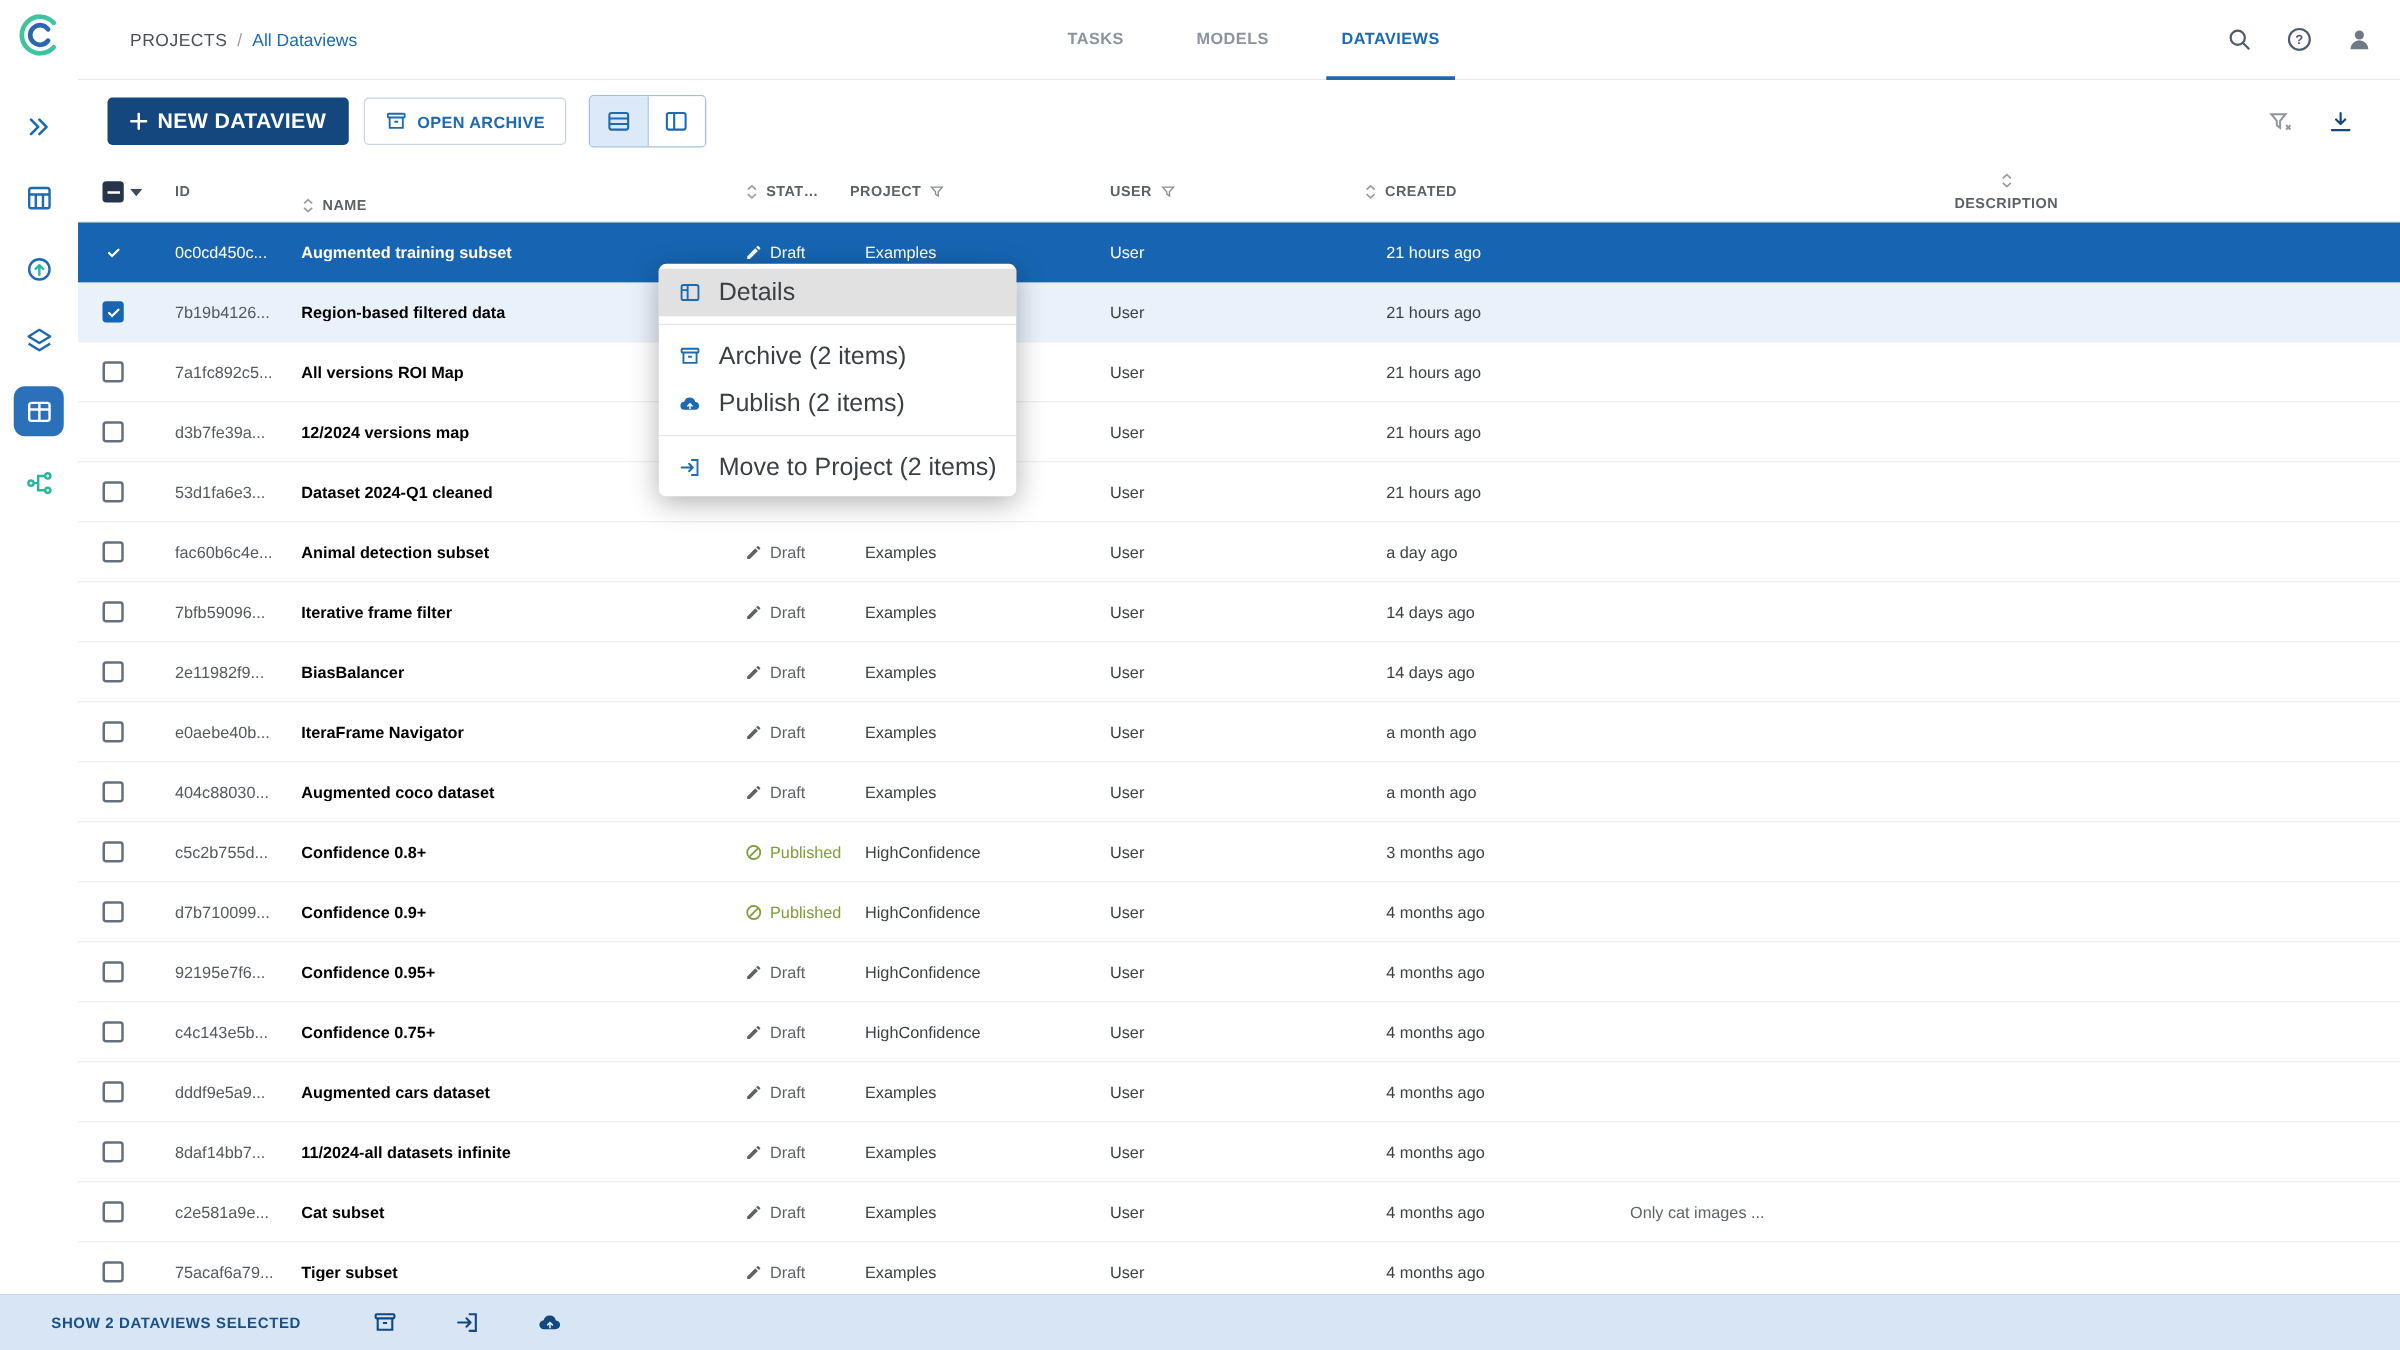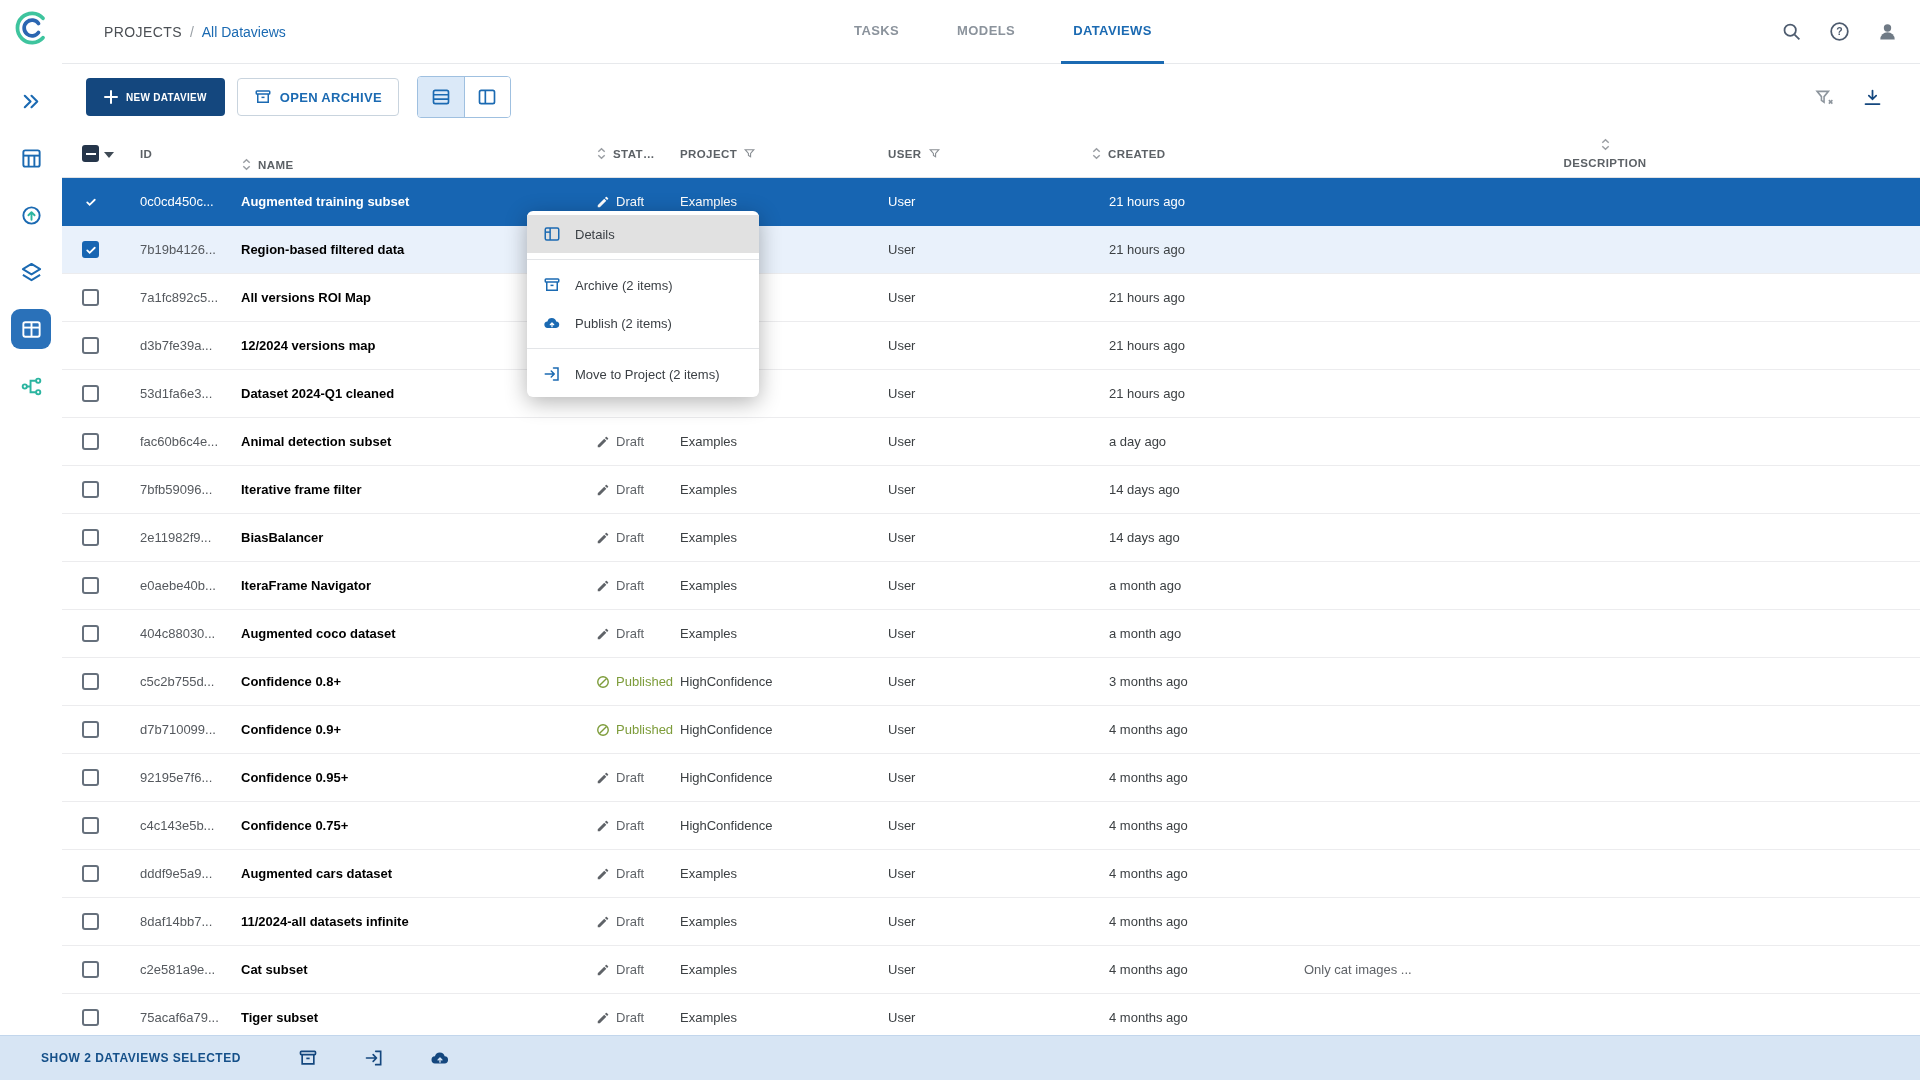--- a/index.html
+++ b/index.html
@@ -28,21 +28,21 @@
   .tabs{position:absolute;left:780px;top:0;height:64px;display:flex;gap:34px;}
   .tab{height:100%;display:flex;align-items:center;padding:0 12px;font-size:13px;font-weight:700;
        letter-spacing:.4px;color:#8b939c;border-bottom:3px solid transparent;cursor:pointer;}
   .tab.active{color:var(--blue);border-bottom-color:var(--blue);}
   .top-actions{margin-left:auto;display:flex;align-items:center;gap:22px;}
   .icon-btn{width:26px;height:26px;display:flex;align-items:center;justify-content:center;cursor:pointer;color:#4d5b6e;}
   .icon-btn svg{width:21px;height:21px;}
   
   .toolbar{height:66px;display:flex;align-items:center;padding:0 24px;background:#fff;}
   .btn-primary{height:38px;background:var(--btn-blue);color:#fff;border:none;border-radius:4px;
-    font-size:10px;font-weight:700;letter-spacing:.3px;padding:0 18px;display:flex;align-items:center;gap:8px;cursor:pointer;
+    font-size:17px;font-weight:700;letter-spacing:.3px;padding:0 18px;display:flex;align-items:center;gap:8px;cursor:pointer;
     font-family:inherit;}
   .btn-outline{height:38px;margin-left:12px;background:#fff;color:var(--blue);border:1px solid #c9d4de;border-radius:4px;
     font-size:13px;font-weight:700;letter-spacing:.3px;padding:0 16px;display:flex;align-items:center;gap:8px;cursor:pointer;
     font-family:inherit;}
   .btn-outline svg{width:18px;height:18px;}
   .view-toggle{margin-left:18px;display:flex;border:1px solid #9fc0e0;border-radius:4px;overflow:hidden;}
   .vt-btn{width:46px;height:40px;display:flex;align-items:center;justify-content:center;background:#fff;color:var(--blue);cursor:pointer;}
   .vt-btn.selected{background:#dbe9f8;}
   .vt-btn svg{width:20px;height:20px;}
   .vt-btn + .vt-btn{border-left:1px solid #9fc0e0;}
@@ -83,32 +83,32 @@
   .row.checked .checkbox svg{display:block;}
   .cell-id{padding-left:18px;color:#55595e;}
   .cell-name{padding-left:4px;font-weight:700;color:#000000;}
   .cell-status{padding-left:4px;display:flex;align-items:center;gap:6px;color:#5f6368;overflow:visible;}
   .cell-status .st-ic{display:none;line-height:0;}
   .cell-status .st-ic svg{width:14px;height:14px;}
   .row.status-draft .draft-ic{display:block;}
   .row.status-published .pub-ic{display:block;}
   .row.status-published .cell-status{color:var(--green);}
   .cell-project,.cell-user,.cell-created{color:#3c4043;}
-  .cell-project{padding-left:6px;}
+  .cell-project{padding-left:6px;margin-left:12px;}
   .cell-user{padding-left:6px;}
   .cell-created{padding-left:24px;}
   .cell-desc{padding-left:18px;color:#5f6368;}
   .row.state-selected{background:var(--row-light);}
   .row.state-active{background:var(--row-blue);border-bottom-color:var(--row-blue);}
   .row.state-active .cell,.row.state-active .cell-status{color:#fff;}
   .row.state-active .checkbox{background:transparent;border-color:transparent;}
   
   .ctx-menu{position:absolute;left:527px;top:211px;min-width:232px;background:#fff;border-radius:6px;
     box-shadow:0 5px 22px rgba(0,0,0,.30);padding:4px 0;z-index:30;}
-  .ctx-item{height:38px;display:flex;align-items:center;gap:14px;padding:0 16px;font-size:13px;color:#3a3f44;cursor:pointer;}
+  .ctx-item{height:38px;display:flex;align-items:center;gap:14px;padding:0 16px;font-size:20px;color:#3a3f44;cursor:pointer;}
   .ctx-item.highlighted{background:#e1e1e1;}
   .ctx-item .mi{color:var(--blue);display:flex;line-height:0;}
   .ctx-item .mi svg{width:18px;height:18px;}
   .ctx-divider{height:1px;background:#e3e5e8;margin:6px 0;}
   
   .footer{position:fixed;left:0;right:0;bottom:0;height:45px;background:var(--footer-bg);
     border-top:1px solid #c2d6ec;display:flex;align-items:center;padding-left:41px;z-index:20;}
   .footer-label{font-size:12px;font-weight:700;letter-spacing:.5px;color:#155089;cursor:pointer;}
   .footer-icons{display:flex;align-items:center;gap:44px;margin-left:56px;}
   .f-icon{width:22px;height:22px;color:#14477e;cursor:pointer;display:flex;align-items:center;justify-content:center;}

